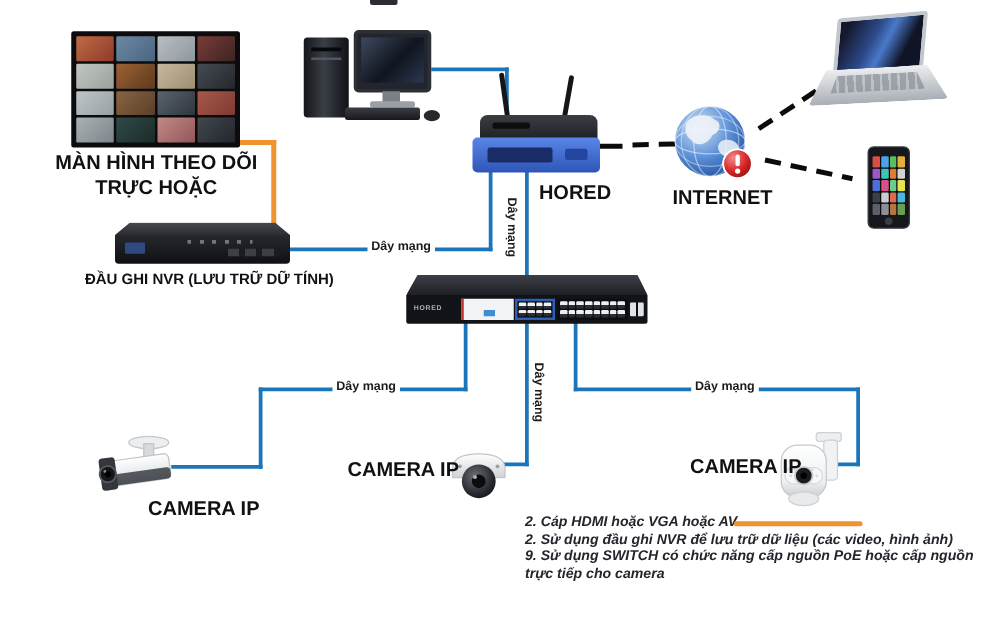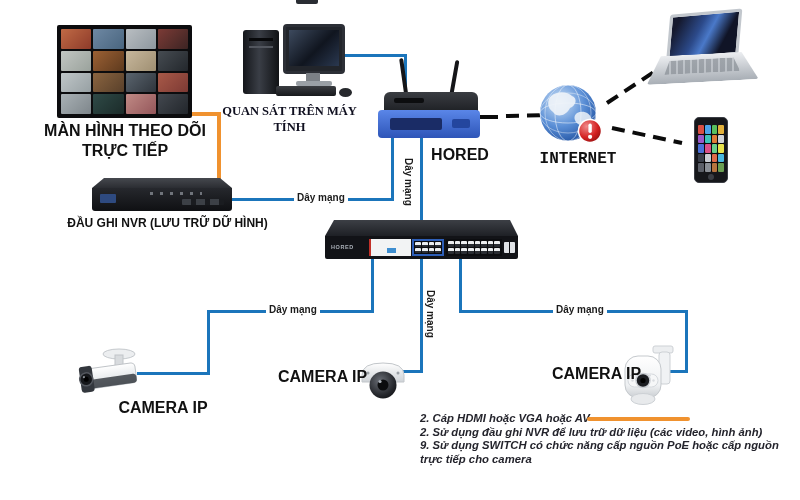--- a/index.html
+++ b/index.html
@@ -197,36 +197,32 @@
       <div class="feed"></div>
       <div class="feed"></div>
       <div class="feed"></div>
     <div class="feed"></div>
       <div class="feed"></div>
       <div class="feed"></div>
       <div class="feed"></div>
   </div>
   <div class="dev-label" style="left:40px;top:121px;width:170px;">
     <span>MÀN HÌNH THEO DÕI</span><br>
-    <span>TRỰC TIẾP</span>
+    <span>TRỰC HOẶC</span>
   </div>
 
   <div class="pc">
     <div class="pc-tower"></div>
     <div class="pc-monitor">
         <div class="pc-screen"></div>
       </div>
     <div class="pc-stand"></div>
     <div class="pc-standbase"></div>
     <div class="pc-keyboard"></div>
     <div class="pc-mouse"></div>
-  </div>
-  <div class="dev-label serif" style="left:222px;top:104px;width:135px;">
-    <span>QUAN SÁT TRÊN MÁY</span><br>
-    <span>TÍNH</span>
   </div>
 
   <div class="modem">
     <div class="antenna a1"></div>
     <div class="antenna a2"></div>
     <div class="modem-top"></div>
     <div class="modem-front"></div>
   </div>
   <div class="dev-label" style="left:425px;top:145px;width:70px;">HORED</div>
 
@@ -249,21 +245,21 @@
       <ellipse cx="31" cy="30" rx="23" ry="28" fill="none" stroke="#ffffff" stroke-opacity="0.4"></ellipse>
       <ellipse cx="31" cy="30" rx="28" ry="10" fill="none" stroke="#ffffff" stroke-opacity="0.5"></ellipse>
       <ellipse cx="31" cy="30" rx="28" ry="20" fill="none" stroke="#ffffff" stroke-opacity="0.4"></ellipse>
       <path d="M14,13 C21,7 31,9 35,13 C41,15 39,23 33,25 C29,33 20,35 16,29 C10,25 10,17 14,13 Z" fill="#eef3f8" fill-opacity="0.9"></path>
       <path d="M40,30 C46,27 53,30 54,35 C53,41 46,44 41,41 C37,38 36,33 40,30 Z" fill="#eef3f8" fill-opacity="0.85"></path>
       <circle cx="53" cy="48" r="11.5" fill="url(#rb)" stroke="#ffffff" stroke-width="1.5"></circle>
       <rect x="51.4" y="40.5" width="3.4" height="9.5" rx="1.7" fill="#ffffff"></rect>
       <circle cx="53.1" cy="53.8" r="2.1" fill="#ffffff"></circle>
     </svg>
   </div>
-  <div class="dev-label" style="left:533px;top:149px;width:90px;font-family:Liberation Mono, monospace;">INTERNET</div>
+  <div class="dev-label" style="left:533px;top:149px;width:90px;">INTERNET</div>
 
   <div class="laptop">
     <div class="laptop-screen"></div>
     <div class="laptop-base"></div>
     <div class="laptop-kb"></div>
   </div>
 
   <div class="phone">
     <div class="phone-screen">
       <div class="app"></div>
@@ -291,21 +287,21 @@
   </div>
 
   <div class="nvr">
     <div class="nvr-top"></div>
     <div class="nvr-front">
       <div class="nvr-screen-chip"></div>
       <div class="nvr-dots"></div>
       <div class="nvr-ctrl"></div>
     </div>
   </div>
-  <div class="dev-label" style="left:40px;top:216px;width:255px;font-size:12px;">ĐẦU GHI NVR (LƯU TRỮ DỮ HÌNH)</div>
+  <div class="dev-label" style="left:40px;top:216px;width:255px;font-size:12px;">ĐẦU GHI NVR (LƯU TRỮ DỮ TÍNH)</div>
 
   <div class="switch">
     <div class="sw-top"></div>
     <div class="sw-front">
       <div class="sw-brand">HORED</div>
       <div class="sw-panel"></div>
       <div class="sw-ports a">
         <div class="pcell"></div>
           <div class="pcell"></div>
           <div class="pcell"></div>

